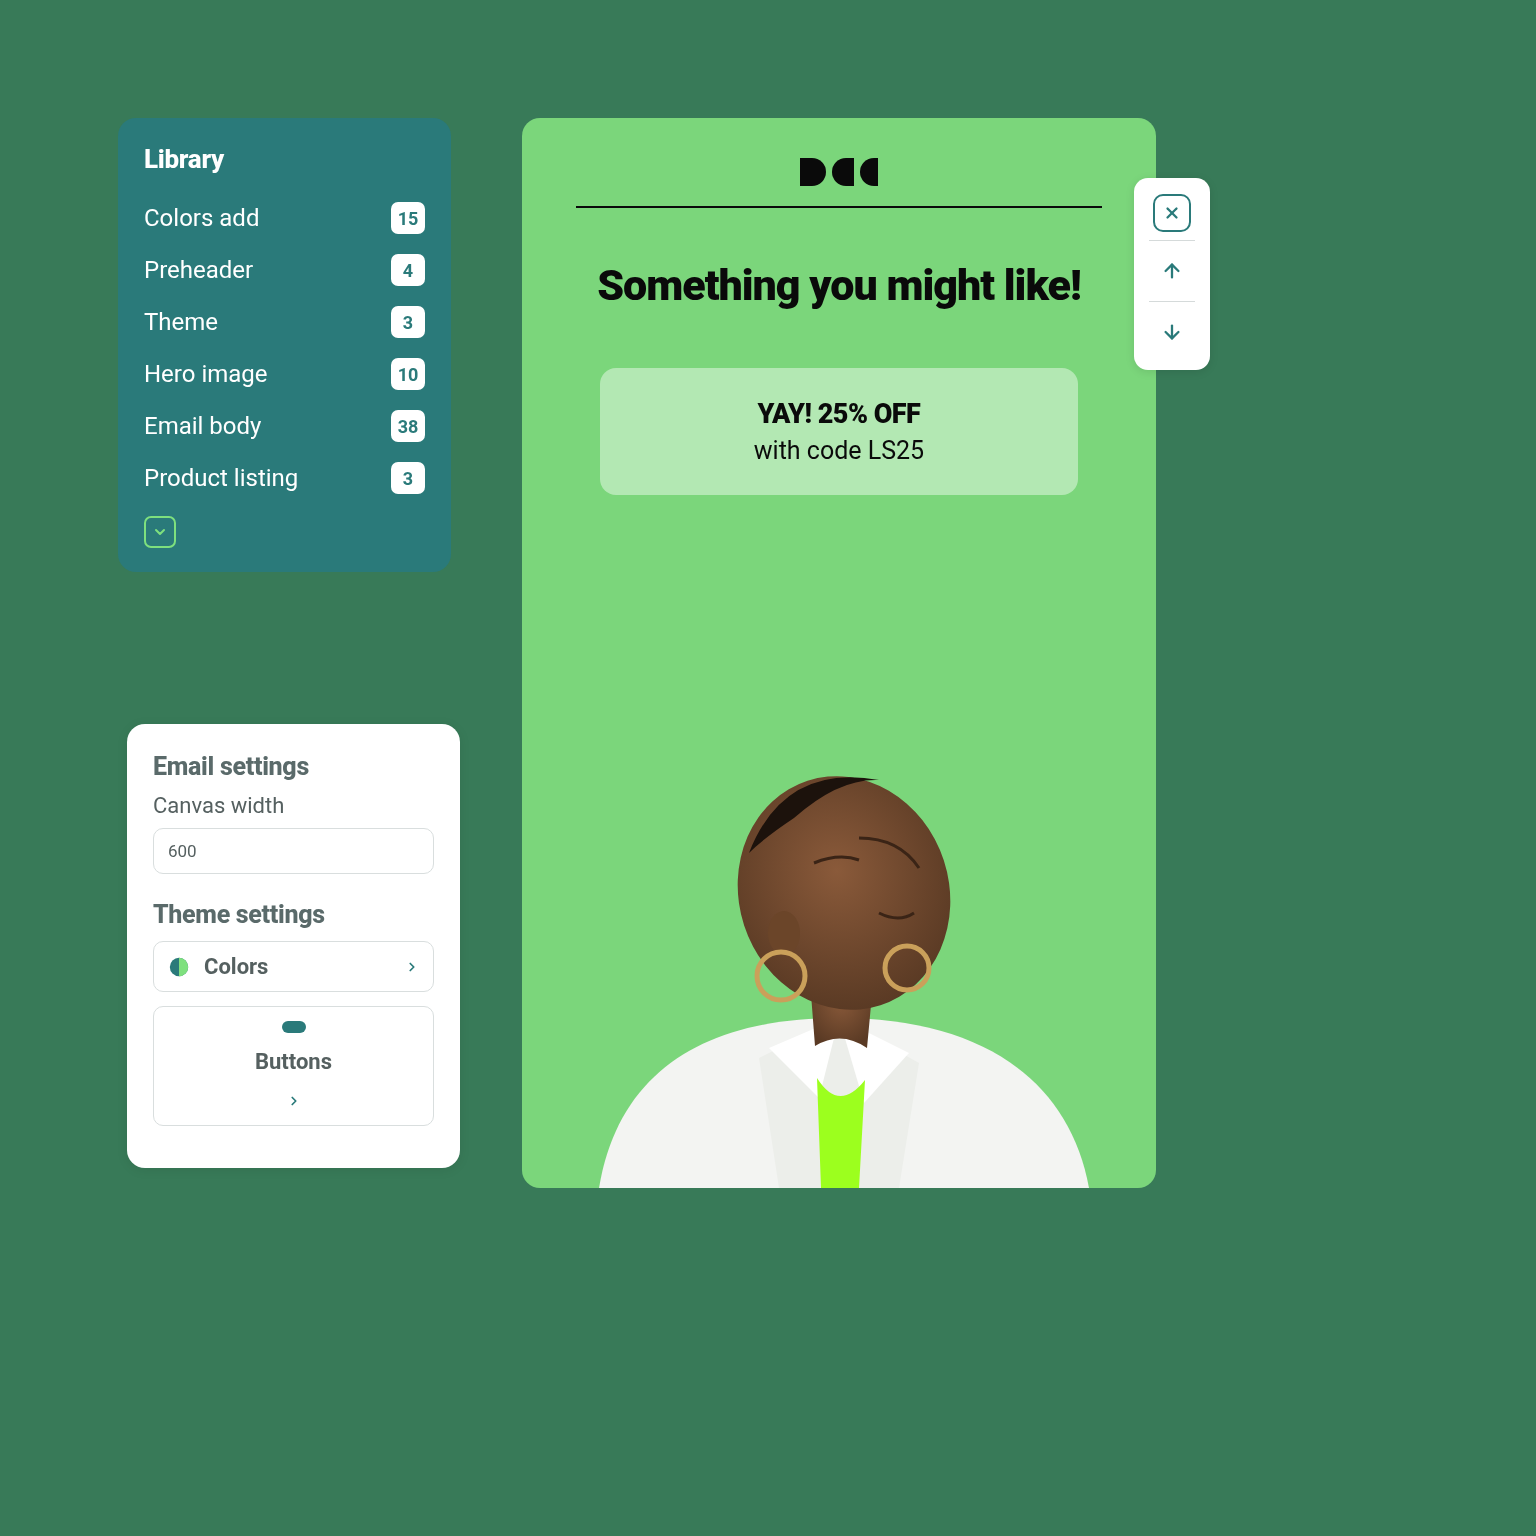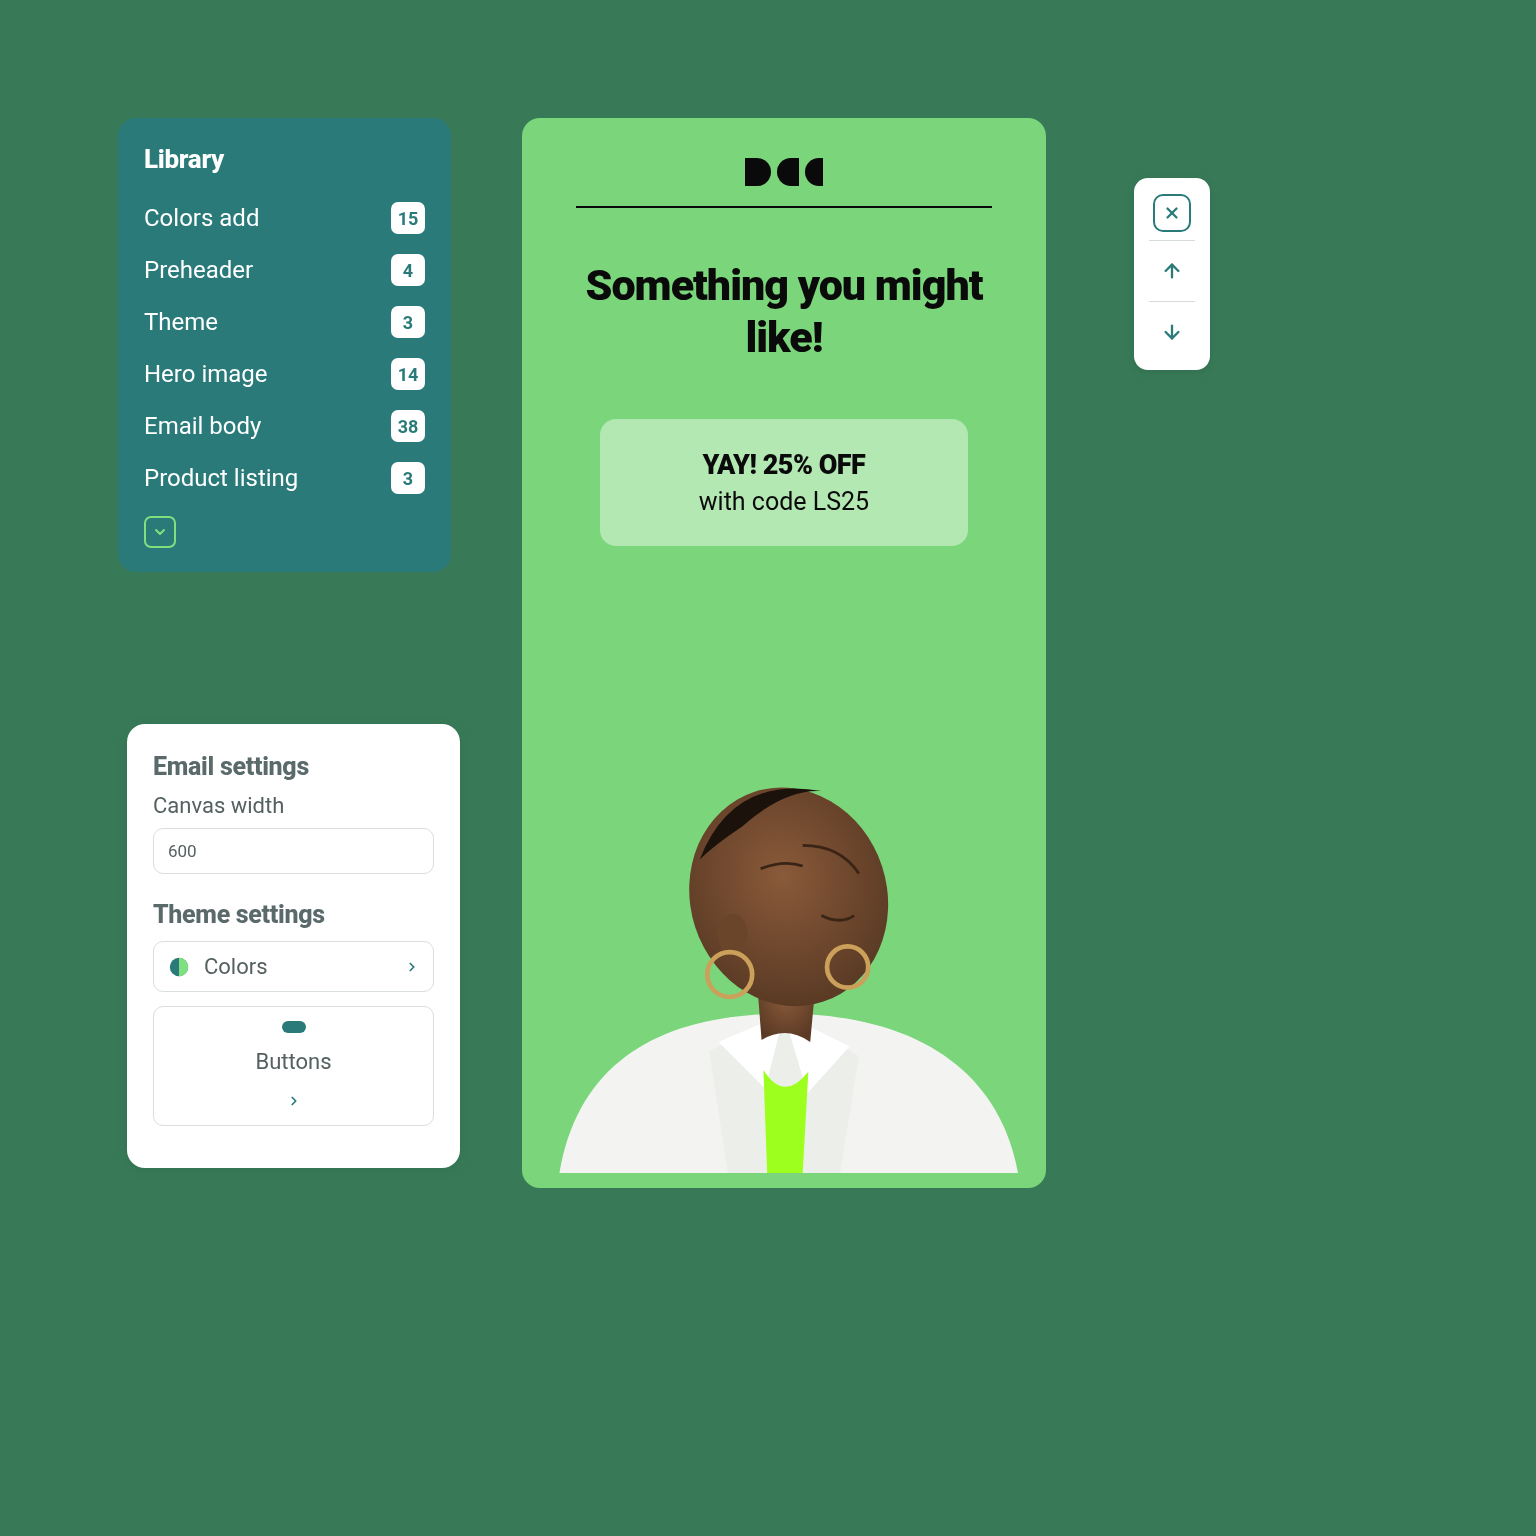--- a/index.html
+++ b/index.html
@@ -106,29 +106,29 @@
     border: 1.5px solid #d9dede;
     border-radius: 10px;
     padding: 12px 14px;
     margin-bottom: 14px;
     cursor: pointer;
     font-size: 22px;
     color: #556060;
   }
   .theme-row:last-child { margin-bottom: 12px; flex-direction: column; }
   .theme-row .ico { flex: 0 0 auto; display:flex; align-items:center; }
-  .theme-row span.lbl { flex: 1; }
+  .theme-row span.lbl { flex: 1; font-weight: bold; }
   .theme-row .chev { color: #2a7a7a; }
 
   
   .preview {
     position: absolute;
     left: 522px;
     top: 118px;
-    width: 524px;
+    width: 634px;
     height: 1070px;
     background: #7bd67b;
     border-radius: 18px;
     overflow: hidden;
   }
   .preview-inner {
     padding: 40px 54px 0 54px;
   }
   .brand-row {
     display: flex;
@@ -231,21 +231,21 @@
   <div class="lib-row">
     <span class="label">Preheader</span>
     <span class="badge">4</span>
   </div>
   <div class="lib-row">
     <span class="label">Theme</span>
     <span class="badge">3</span>
   </div>
   <div class="lib-row">
     <span class="label">Hero image</span>
-    <span class="badge">14</span>
+    <span class="badge">10</span>
   </div>
   <div class="lib-row">
     <span class="label">Email body</span>
     <span class="badge">38</span>
   </div>
   <div class="lib-row">
     <span class="label">Product listing</span>
     <span class="badge">3</span>
   </div>
 

